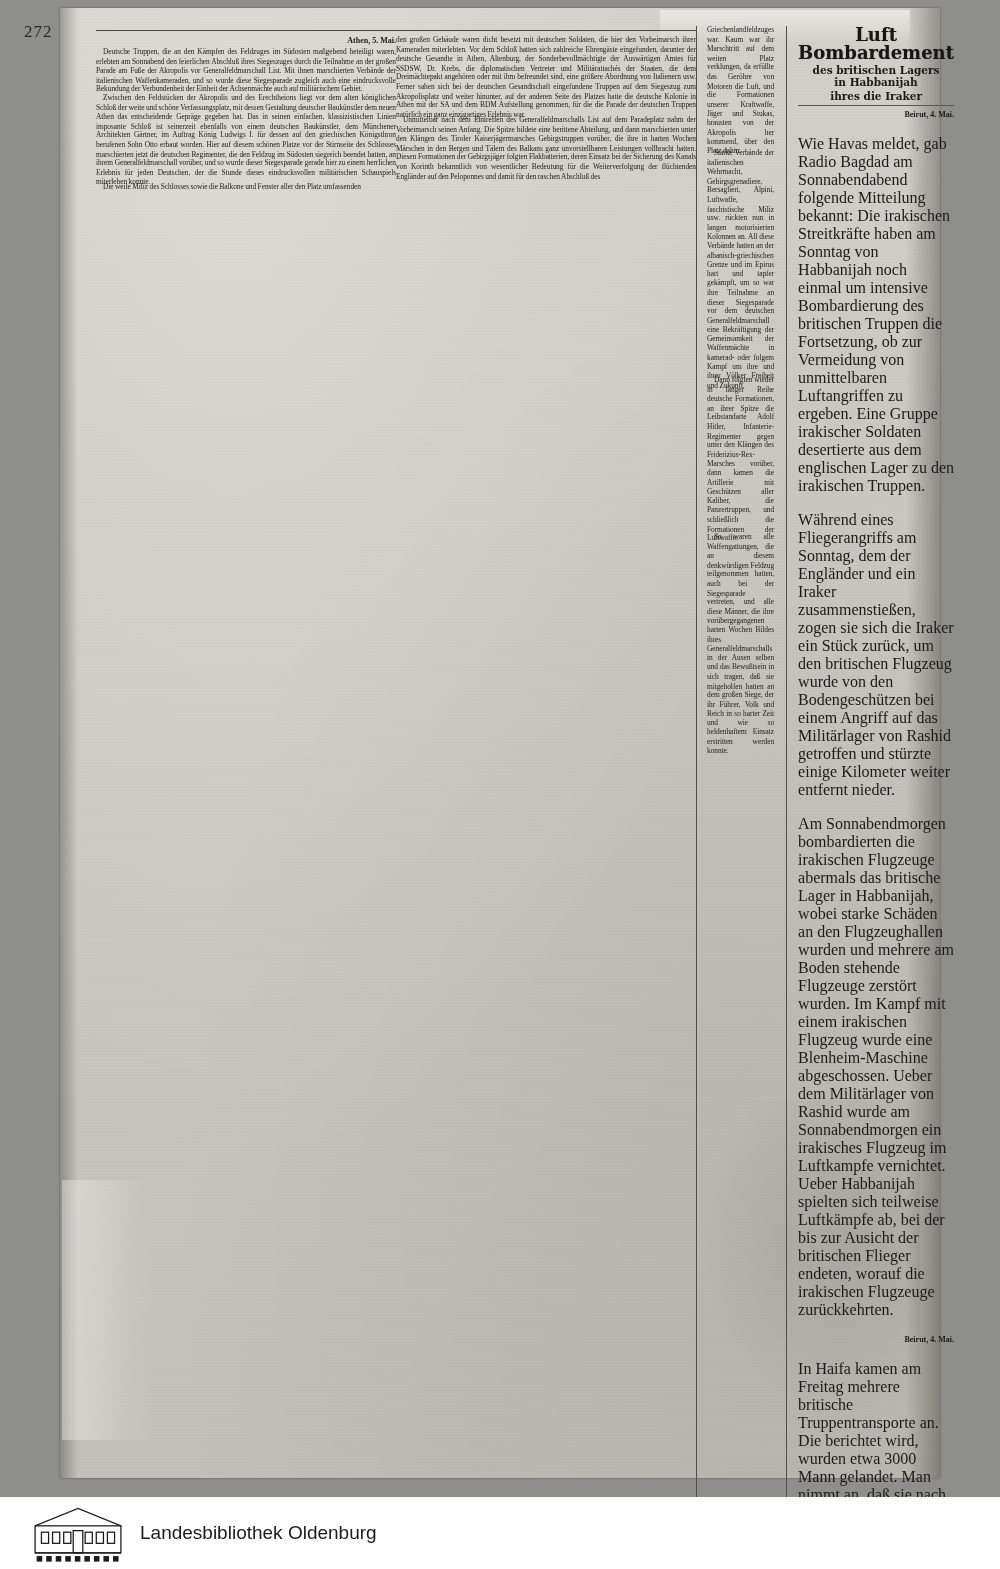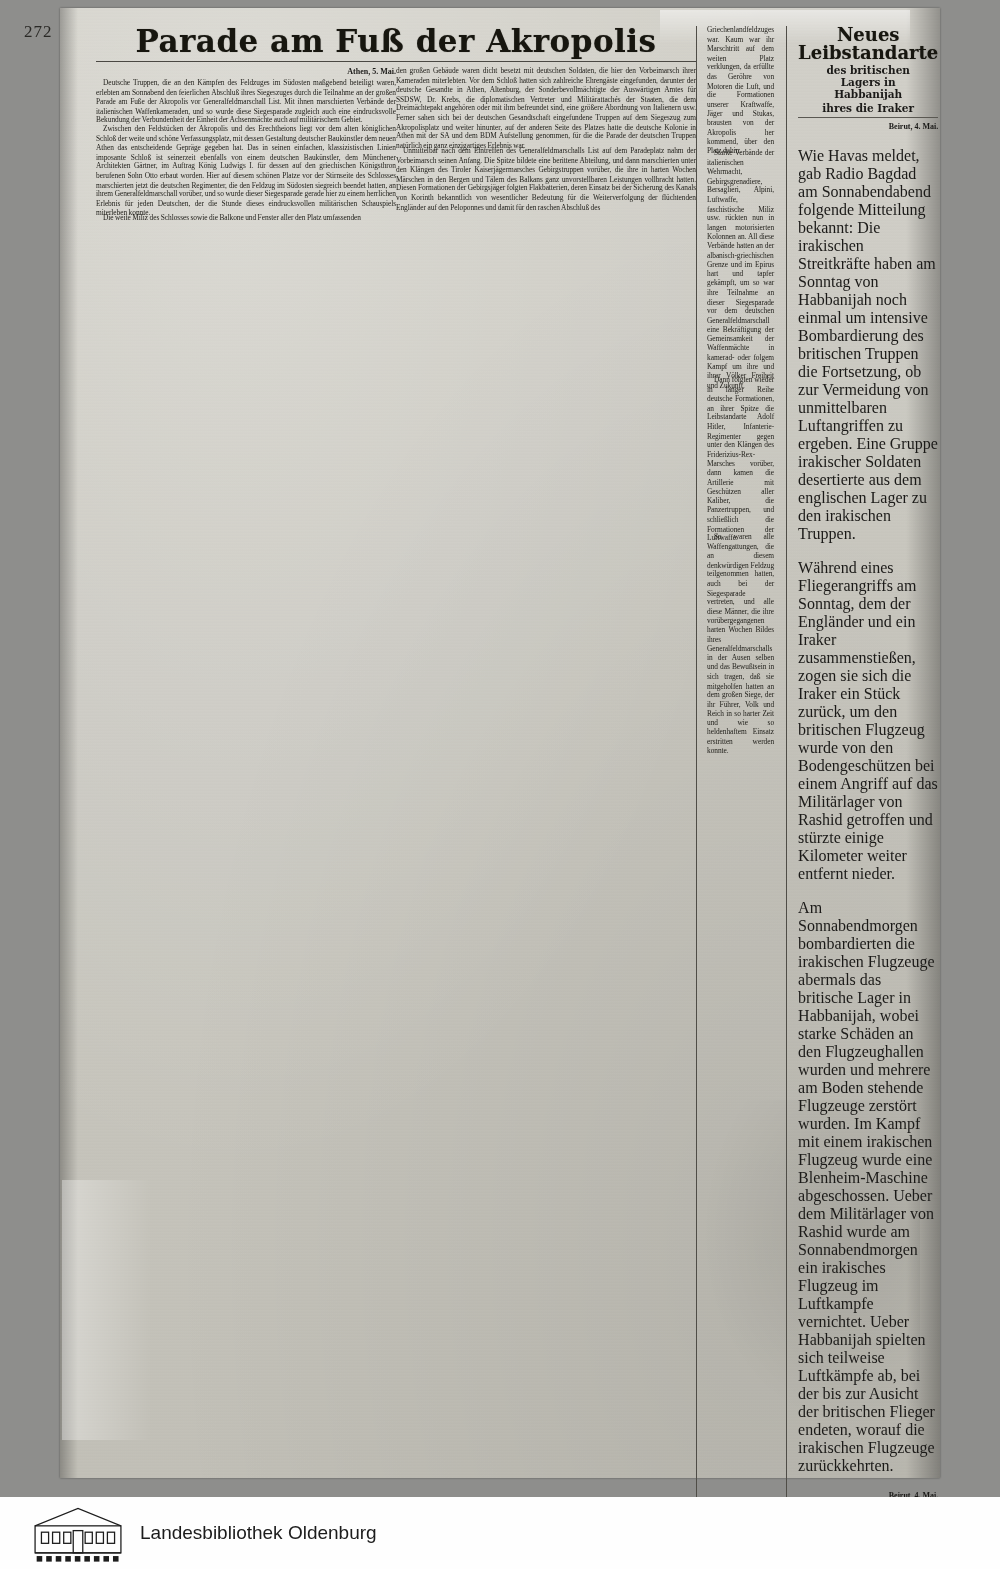--- a/index.html
+++ b/index.html
@@ -185,21 +185,20 @@
   <div class="smudge1"></div>
   <div class="smudge2"></div>
   <div class="smudge3"></div>
 
   <div class="pagenum">272</div>
 
   <div class="content">
 
     <div class="zone-top">
       <div class="left-block">
-        <h1 class="head h-main">Parade am Fuß der Akropolis</h1>
         <hr class="rule">
         <div class="two-col">
           <div class="col">
             <div class="dateline">Athen, 5. Mai.</div>
             <p>Deutsche Truppen, die an den Kämpfen des Feldzuges im Südosten maßgebend beteiligt waren, erlebten am Sonnabend den feierlichen Abschluß ihres Siegeszuges durch die Teilnahme an der großen Parade am Fuße der Akropolis vor Generalfeldmarschall List. Mit ihnen marschierten Verbände der italienischen Waffenkameraden, und so wurde diese Siegesparade zugleich auch eine eindrucksvolle Bekundung der Verbundenheit der Einheit der Achsenmächte auch auf militärischem Gebiet.</p>
             <p>Zwischen den Feldstücken der Akropolis und des Erechtheions liegt vor dem alten königlichen Schloß der weite und schöne Verfassungsplatz, mit dessen Gestaltung deutscher Baukünstler dem neuen Athen das entscheidende Gepräge gegeben hat. Das in seinen einfachen, klassizistischen Linien imposante Schloß ist seinerzeit ebenfalls von einem deutschen Baukünstler, dem Münchener Architekten Gärtner, im Auftrag König Ludwigs I. für dessen auf den griechischen Königsthron berufenen Sohn Otto erbaut worden. Hier auf diesem schönen Platze vor der Stirnseite des Schlosses marschierten jetzt die deutschen Regimenter, die den Feldzug im Südosten siegreich beendet hatten, an ihrem Generalfeldmarschall vorüber, und so wurde dieser Siegesparade gerade hier zu einem herrlichen Erlebnis für jeden Deutschen, der die Stunde dieses eindrucksvollen militärischen Schauspiels miterleben konnte.</p>
             <p>Die weite Miliz des Schlosses sowie die Balkone und Fenster aller den Platz umfassenden</p>
           </div>
           <div class="col">
             <p class="noind">den großen Gebäude waren dicht besetzt mit deutschen Soldaten, die hier den Vorbeimarsch ihrer Kameraden miterlebten. Vor dem Schloß hatten sich zahlreiche Ehrengäste eingefunden, darunter der deutsche Gesandte in Athen, Altenburg, der Sonderbevollmächtigte der Auswärtigen Amtes für SSDSW, Dr. Krebs, die diplomatischen Vertreter und Militärattachés der Staaten, die dem Dreimächtepakt angehören oder mit ihm befreundet sind, eine größere Abordnung von Italienern usw. Ferner sahen sich bei der deutschen Gesandtschaft eingefundene Truppen auf dem Siegeszug zum Akropolisplatz und weiter hinunter, auf der anderen Seite des Platzes hatte die deutsche Kolonie in Athen mit der SA und dem BDM Aufstellung genommen, für die die Parade der deutschen Truppen natürlich ein ganz einzigartiges Erlebnis war.</p>
@@ -212,21 +211,21 @@
 
       <div class="col" style="width:176px;border-left:1px solid #4f4d47;padding-left:10px;">
         <p class="noind">Griechenlandfeldzuges war. Kaum war ihr Marschtritt auf dem weiten Platz verklungen, da erfüllte das Geröhre von Motoren die Luft, und die Formationen unserer Kraftwaffe, Jäger und Stukas, brausten von der Akropolis her kommend, über den Platz dahin.</p>
         <p>Starke Verbände der italienischen Wehrmacht, Gebirgsgrenadiere, Bersaglieri, Alpini, Luftwaffe, faschistische Miliz usw. rückten nun in langen motorisierten Kolonnen an. All diese Verbände hatten an der albanisch-griechischen Grenze und im Epirus hart und tapfer gekämpft, um so war ihre Teilnahme an dieser Siegesparade vor dem deutschen Generalfeldmarschall eine Bekräftigung der Gemeinsamkeit der Waffenmächte in kamerad- oder folgem Kampf um ihre und ihrer Völker Freiheit und Zukunft.</p>
         <p>Dann folgten wieder in langer Reihe deutsche Formationen, an ihrer Spitze die Leibstandarte Adolf Hitler, Infanterie-Regimenter gegen unter den Klängen des Friderizius-Rex-Marsches vorüber, dann kamen die Artillerie mit Geschützen aller Kaliber, die Panzertruppen, und schließlich die Formationen der Luftwaffe.</p>
         <p>So waren alle Waffengattungen, die an diesem denkwürdigen Feldzug teilgenommen hatten, auch bei der Siegesparade vertreten, und alle diese Männer, die ihre vorübergegangenen harten Wochen Bildes ihres Generalfeldmarschalls in der Ausen selben und das Bewußtsein in sich tragen, daß sie mitgeholfen hatten an dem großen Siege, der ihr Führer, Volk und Reich in so harter Zeit und wie so heldenhaftem Einsatz erstritten werden konnte.</p>
         <p></p>
       </div>
 
       <div class="right-col">
-        <h1 class="head h-small">Neues Leibstandarte</h1>
+        <h1 class="head h-small">Luft Bombardement</h1>
         <div class="sub-sm">des britischen Lagers in Habbanijah</div>
         <div class="sub-sm">ihres die Iraker</div>
         <hr class="thin-rule">
         <div class="dateline">Beirut, 4. Mai.</div>
         <p class="noind">Wie Havas meldet, gab Radio Bagdad am Sonnabendabend folgende Mitteilung bekannt: Die irakischen Streitkräfte haben am Sonntag von Habbanijah noch einmal um intensive Bombardierung des britischen Truppen die Fortsetzung, ob zur Vermeidung von unmittelbaren Luftangriffen zu ergeben. Eine Gruppe irakischer Soldaten desertierte aus dem englischen Lager zu den irakischen Truppen.</p>
         <p>Während eines Fliegerangriffs am Sonntag, dem der Engländer und ein Iraker zusammenstießen, zogen sie sich die Iraker ein Stück zurück, um den britischen Flugzeug wurde von den Bodengeschützen bei einem Angriff auf das Militärlager von Rashid getroffen und stürzte einige Kilometer weiter entfernt nieder.</p>
         <p>Am Sonnabendmorgen bombardierten die irakischen Flugzeuge abermals das britische Lager in Habbanijah, wobei starke Schäden an den Flugzeughallen wurden und mehrere am Boden stehende Flugzeuge zerstört wurden. Im Kampf mit einem irakischen Flugzeug wurde eine Blenheim-Maschine abgeschossen. Ueber dem Militärlager von Rashid wurde am Sonnabendmorgen ein irakisches Flugzeug im Luftkampfe vernichtet. Ueber Habbanijah spielten sich teilweise Luftkämpfe ab, bei der bis zur Ausicht der britischen Flieger endeten, worauf die irakischen Flugzeuge zurückkehrten.</p>
         <div class="dateline">Beirut, 4. Mai.</div>
         <p class="noind">In Haifa kamen am Freitag mehrere britische Truppentransporte an. Die berichtet wird, wurden etwa 3000 Mann gelandet. Man nimmt an, daß sie nach dem Irak transportiert werden sollen. Auch aus Transjordanien wurden britische Garnisonen nach dem Irak entsandt und zwar in Richtung über das Fort Rutba.</p>
       </div>

